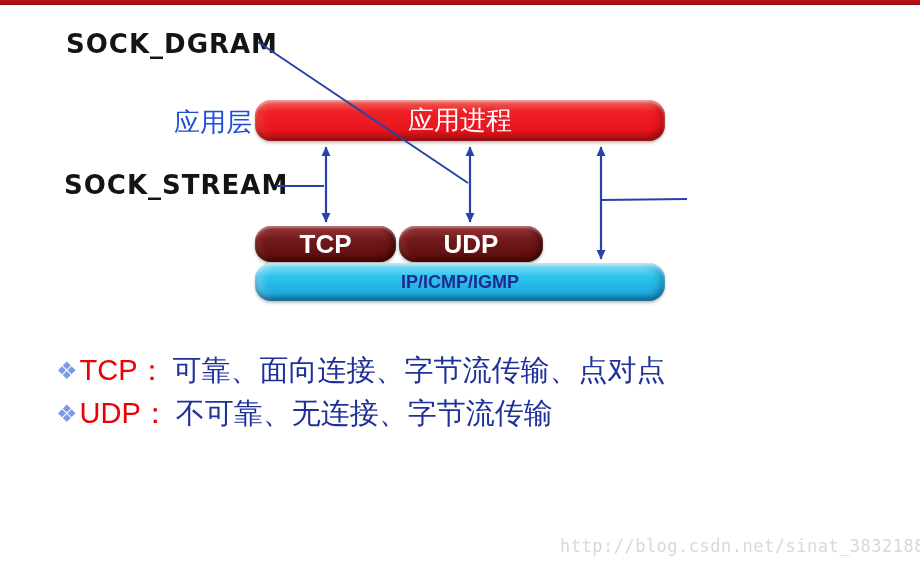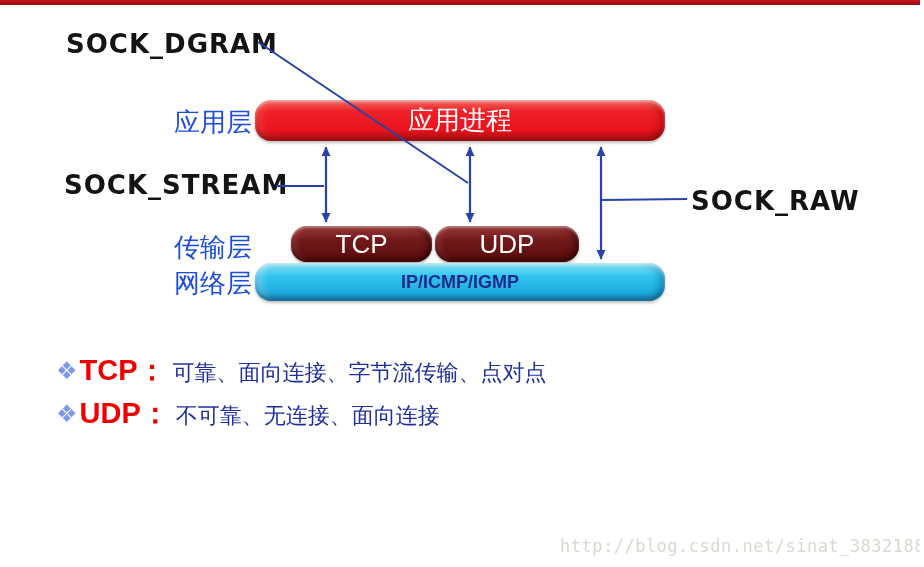--- a/index.html
+++ b/index.html
@@ -36,23 +36,22 @@
     color:#fff; font-family:"Liberation Serif", serif; font-size:26px;
   }
   .proto-box {
     top:226px; height:36px;
     background:linear-gradient(180deg,#a03a3a 0%, #71191a 38%, #621011 78%, #4f0a0b 100%);
     box-shadow:inset 0 2px 2px rgba(255,255,255,.35),
                inset 0 -3px 4px rgba(40,0,0,.6),
                inset 5px 0 6px rgba(210,120,120,.25),
                inset -5px 0 6px rgba(40,0,0,.45),
                0 2px 3px rgba(0,0,0,.3);
-    color:#fff; font-weight:normal; font-size:26px;
+    color:#fff; font-weight:bold; font-size:26px;
     font-family:"Liberation Sans", sans-serif;
-    margin-left:36px;
   }
   .tcp-box { left:255px; width:141px; }
   .udp-box { left:399px; width:144px; }
   .net-box {
     left:255px; top:263px; width:410px; height:38px;
     background:linear-gradient(180deg,#8ae7fc 0%, #31c4ee 35%, #1cacdf 80%, #0d85ba 100%);
     box-shadow:inset 0 2px 3px rgba(255,255,255,.55),
                inset 0 -4px 5px rgba(0,70,110,.5),
                inset 6px 0 8px rgba(255,255,255,.3),
                inset -6px 0 8px rgba(0,80,120,.35),
@@ -62,49 +61,46 @@
   }
   .lines-svg { position:absolute; left:0; top:0; pointer-events:none; }
   .note {
     position:absolute; display:flex; align-items:baseline; white-space:nowrap;
   }
   .note-bullet {
     color:#7d99ea; font-size:24px; margin-right:2px;
     font-family:"DejaVu Sans", sans-serif; align-self:center;
   }
   .note-term {
-    color:#ec0000; font-weight:bold; font-size:29px;
+    color:#ec0000; font-weight:normal; font-size:29px;
     font-family:"Liberation Sans", sans-serif;
   }
   .note-desc {
-    color:#20309b; font-size:22px; margin-left:6px;
+    color:#20309b; font-size:29px; margin-left:6px;
     font-family:"Liberation Serif", serif;
   }
   .note1 { left:56px; top:351px; }
   .note2 { left:56px; top:394px; }
   .watermark {
     position:absolute; left:560px; top:536px;
     font-family:"DejaVu Sans Mono", monospace;
     font-size:17px; color:#dbd8d0; letter-spacing:0.5px; white-space:nowrap;
   }
 </style>
 </head>
 <body>
 
 <div class="canvas">
 
   <div class="topbar"></div>
 
   <div class="sock-label" style="left:66px; top:29px;">SOCK_DGRAM</div>
   <div class="sock-label" style="left:64px; top:170px;">SOCK_STREAM</div>
-  <div class="sock-label" style="left:691px; top:186px;">SOCK_RAW</div>
 
   <div class="layer-label" style="left:174px; top:105px;">应用层</div>
-  <div class="layer-label" style="left:174px; top:230px;">传输层</div>
-  <div class="layer-label" style="left:174px; top:266px;">网络层</div>
 
   <div class="box app-box">
     <span>应用进程</span>
   </div>
   <div class="box proto-box tcp-box">
     <span>TCP</span>
   </div>
   <div class="box proto-box udp-box">
     <span>UDP</span>
   </div>
@@ -127,18 +123,18 @@
   </svg>
 
   <div class="note note1">
     <span class="note-bullet">❖</span>
     <span class="note-term">TCP：</span>
     <span class="note-desc">可靠、面向连接、字节流传输、点对点</span>
   </div>
   <div class="note note2">
     <span class="note-bullet">❖</span>
     <span class="note-term">UDP：</span>
-    <span class="note-desc">不可靠、无连接、面向连接</span>
+    <span class="note-desc">不可靠、无连接、字节流传输</span>
   </div>
 
   <div class="watermark">http://blog.csdn.net/sinat_38321889</div>
 
 </div>
 
 </body></html>

